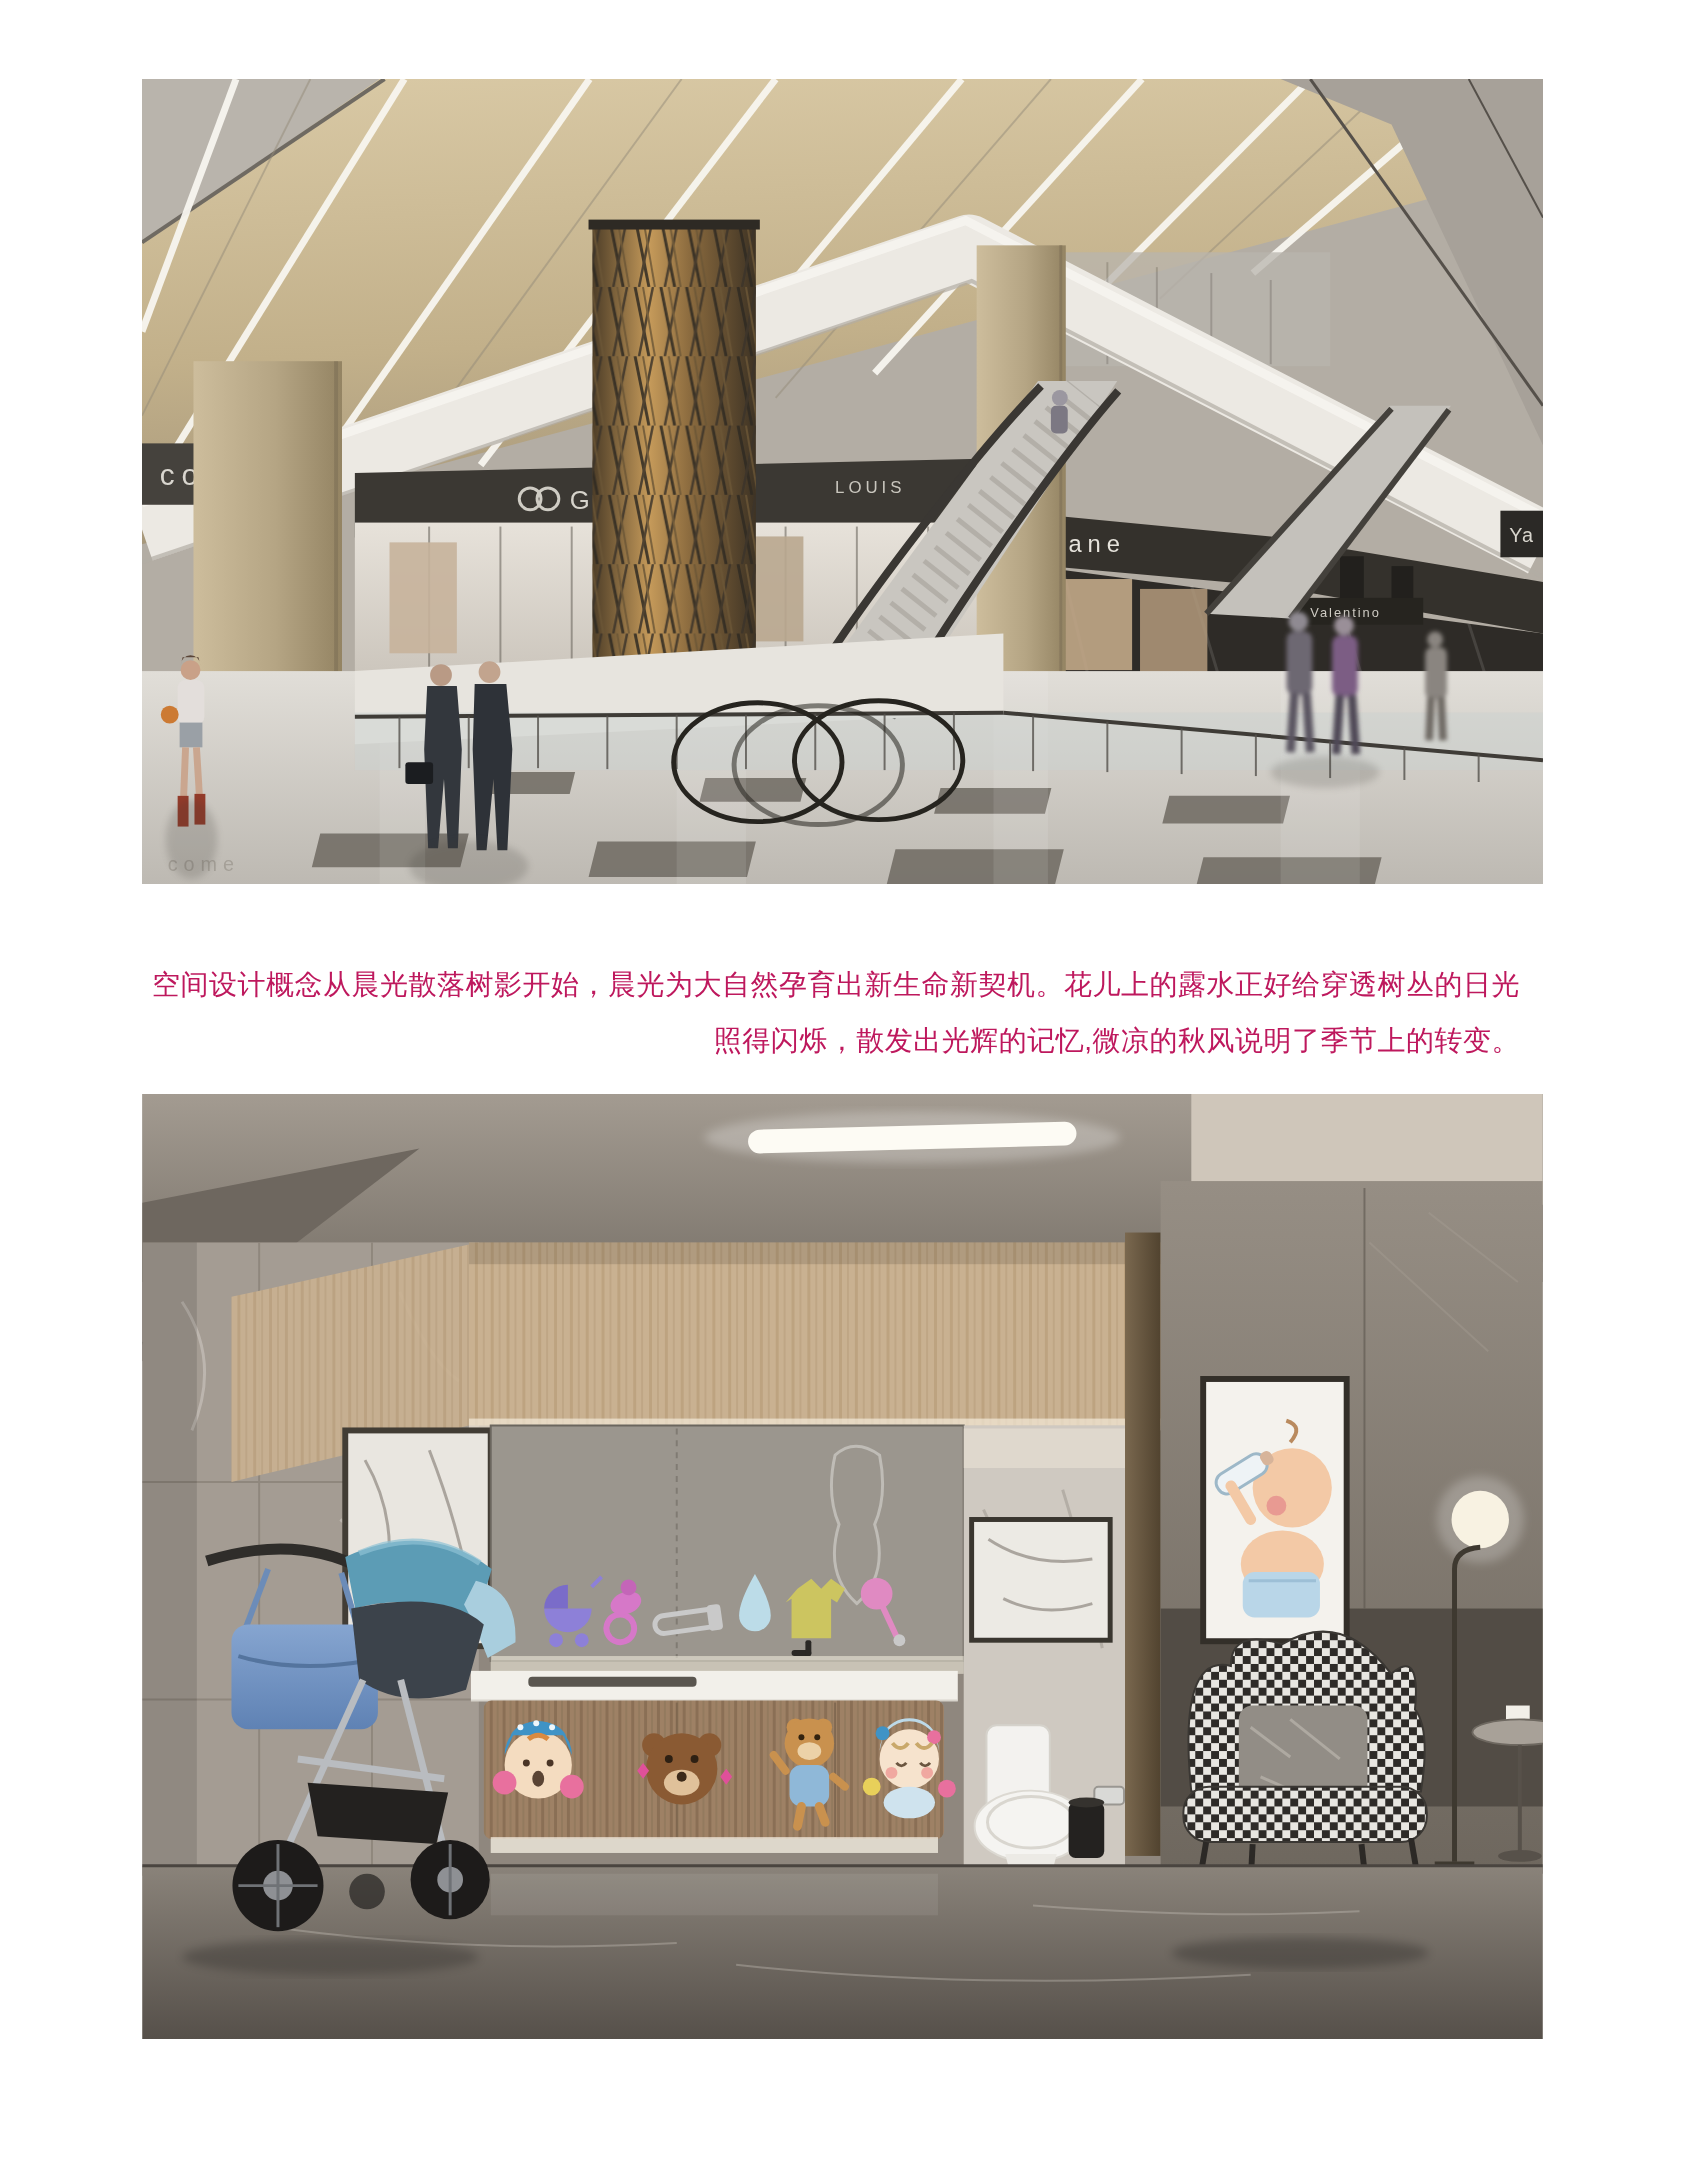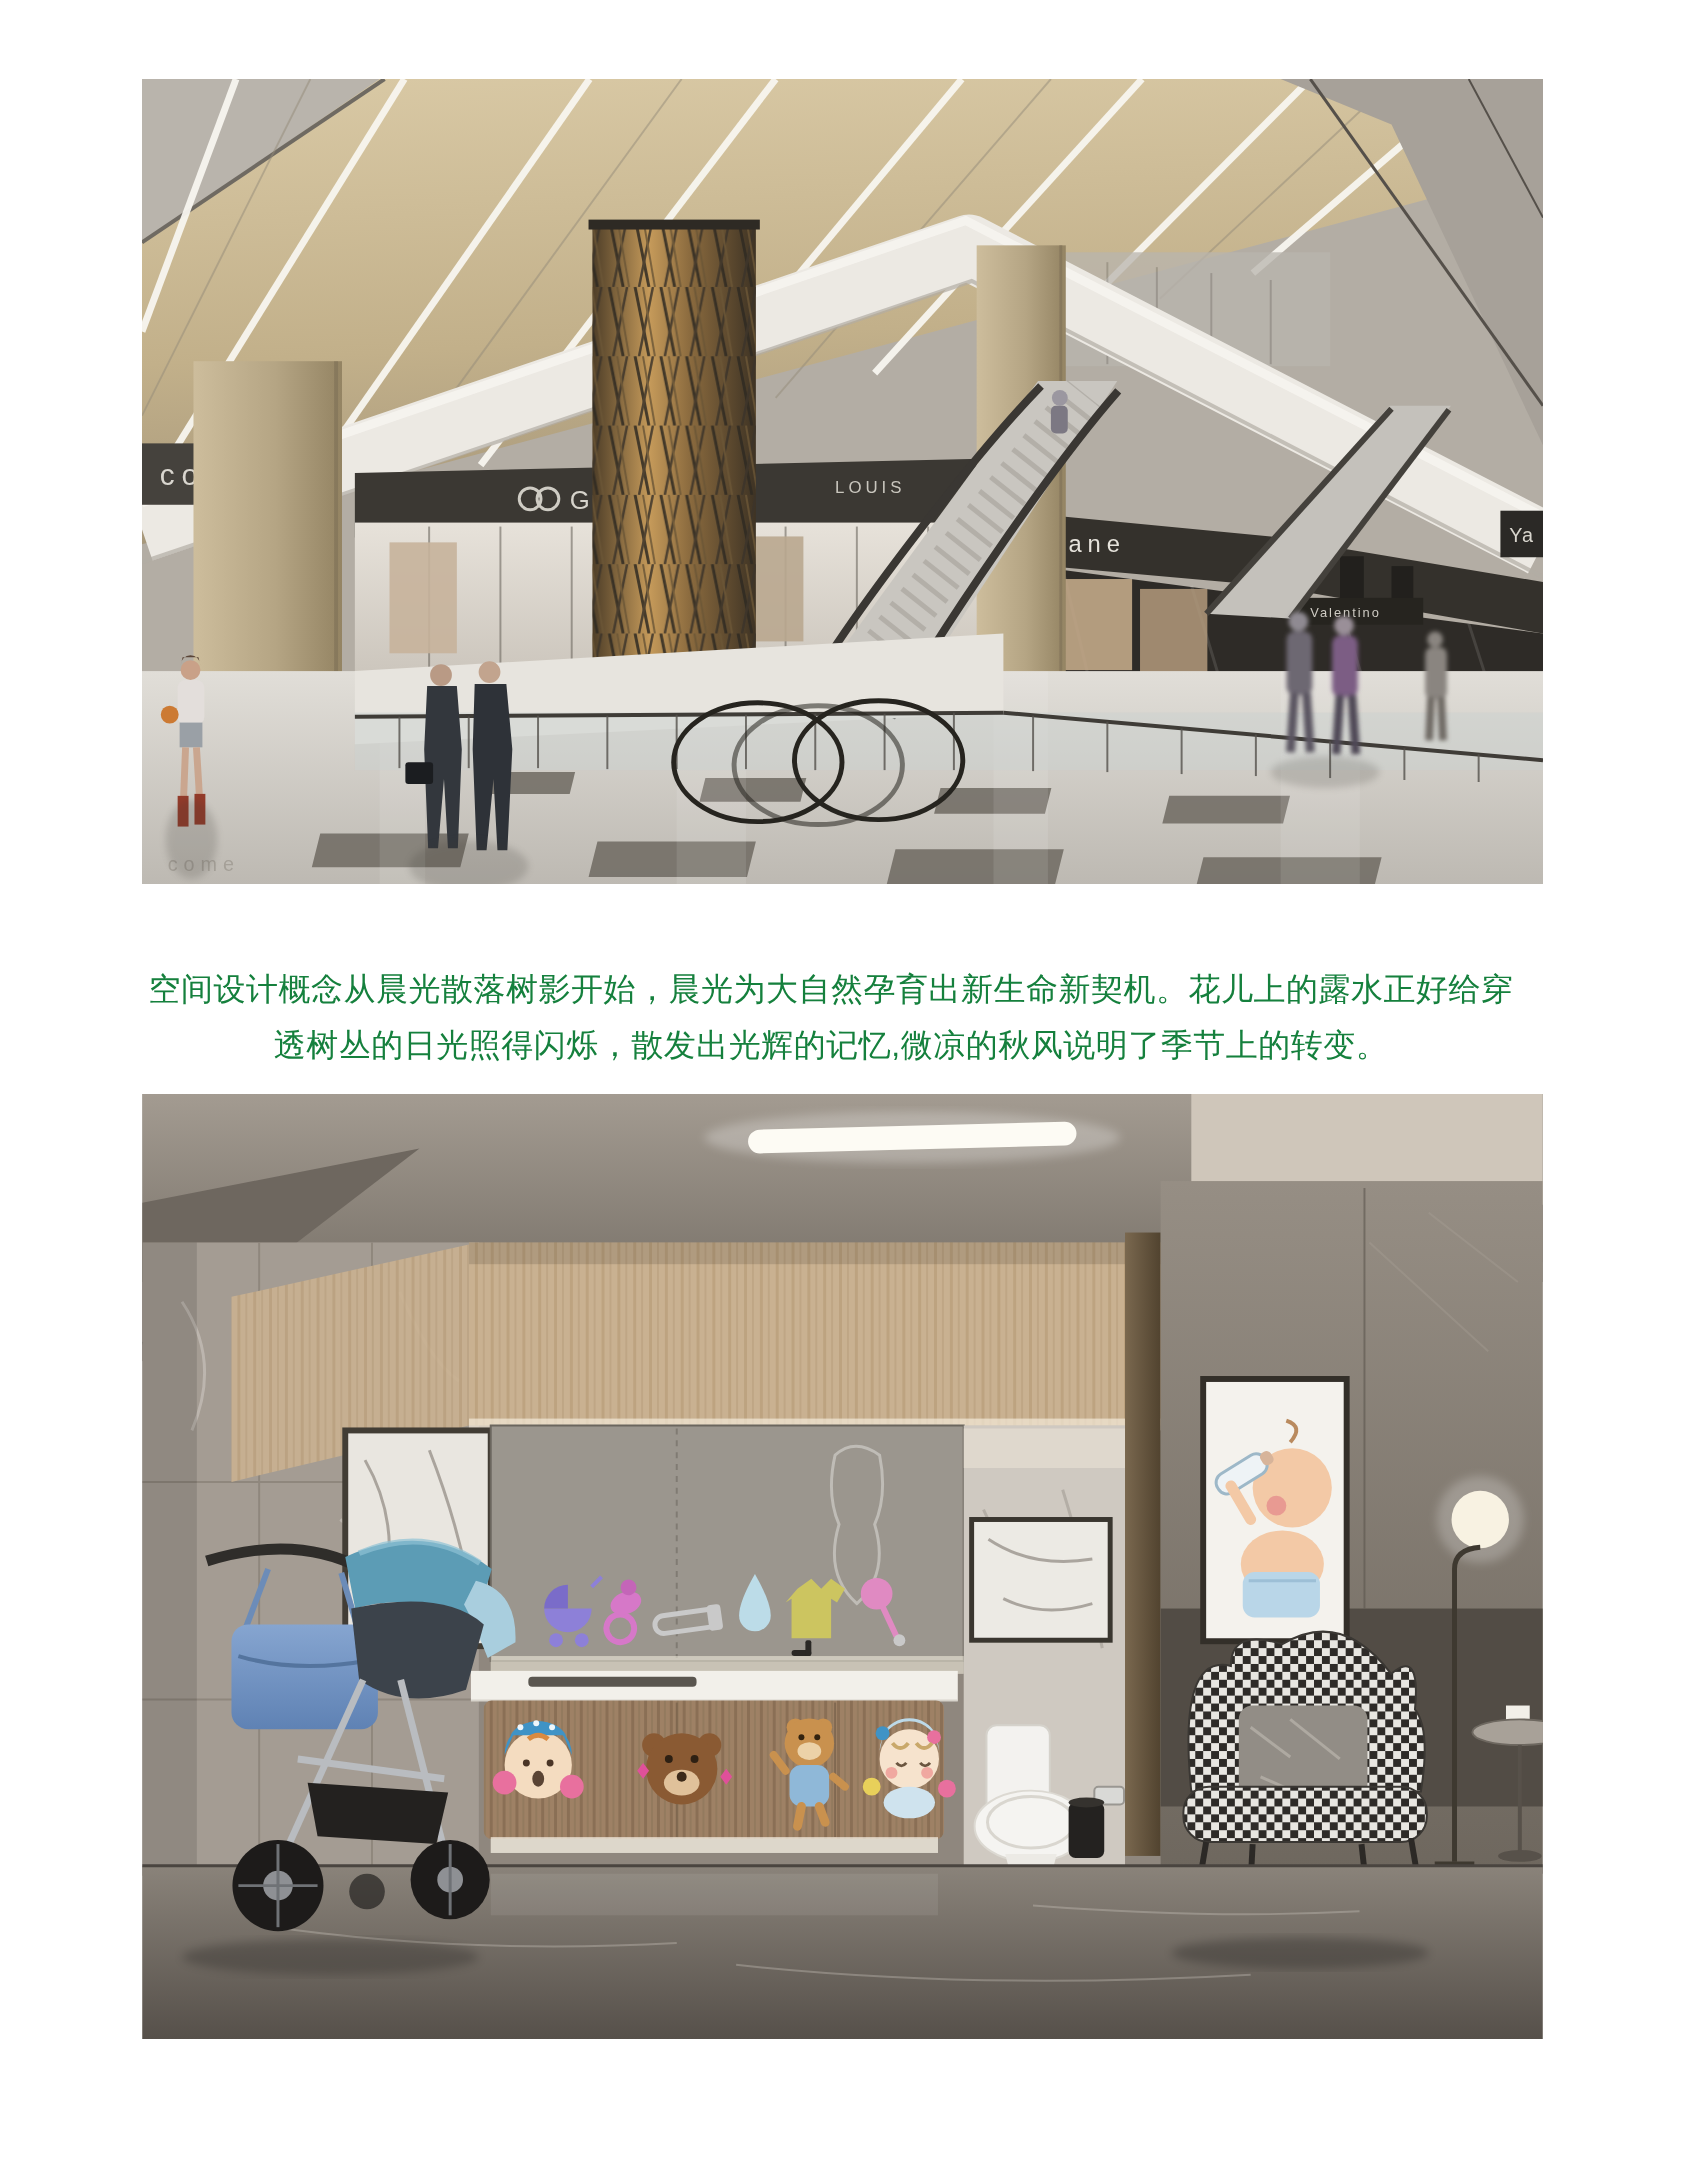--- a/index.html
+++ b/index.html
@@ -2,22 +2,22 @@
 <html><head>
 <meta charset="utf-8">
 <style>
   html,body{margin:0;padding:0;background:#ffffff;}
   .page{position:relative;width:1683px;height:2178px;background:#ffffff;overflow:hidden;
         font-family:"Liberation Sans","DejaVu Sans",sans-serif;}
   figure{position:absolute;margin:0;padding:0;}
   svg{display:block;}
   .fig-top{left:142px;top:79px;width:1401px;height:805px;}
   .fig-bottom{left:142px;top:1094px;width:1401px;height:945px;}
-  .para{position:absolute;left:142px;top:929px;width:1378px;font-size:32px;line-height:56px;
-        color:#15803d;letter-spacing:0.5px;text-align:center;}
+  .para{position:absolute;left:142px;top:929px;width:1378px;font-size:28px;line-height:56px;
+        color:#be185d;letter-spacing:0.5px;text-align:right;}
   .sign-text{font-family:"Liberation Sans","DejaVu Sans",sans-serif;}
 </style>
 </head>
 <body>
 
 <div class="page">
 
   <figure class="fig-top">
   <svg viewBox="0 0 1415 813" width="1401" height="805">
     <defs>

